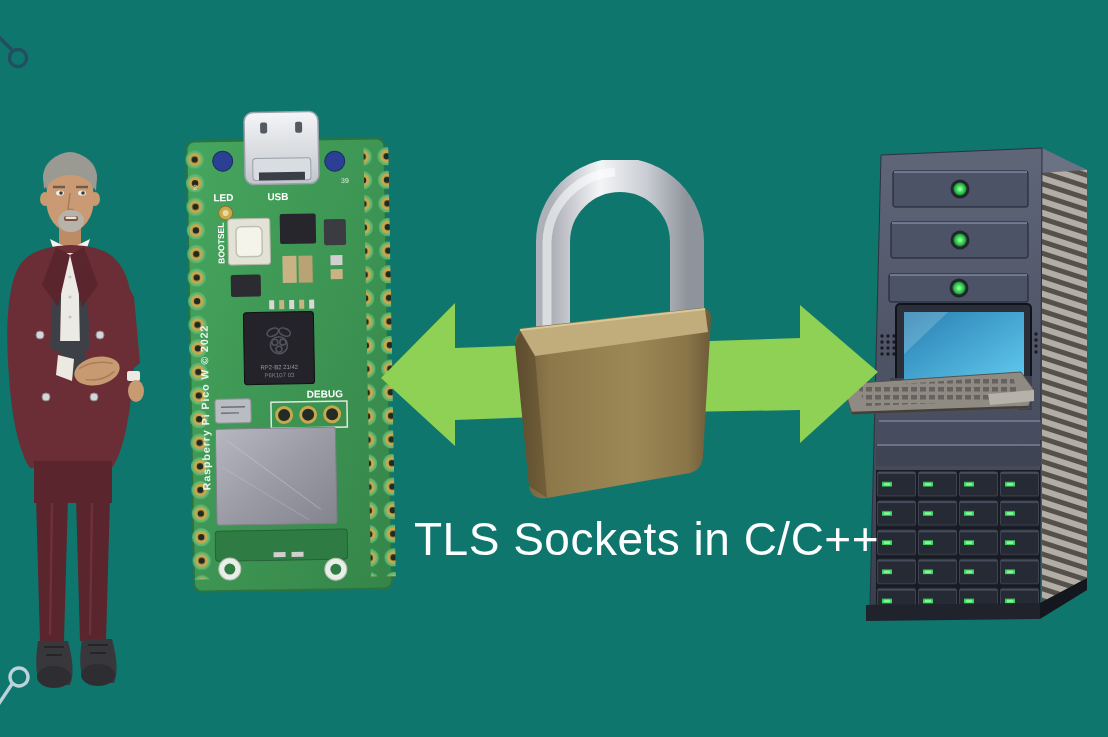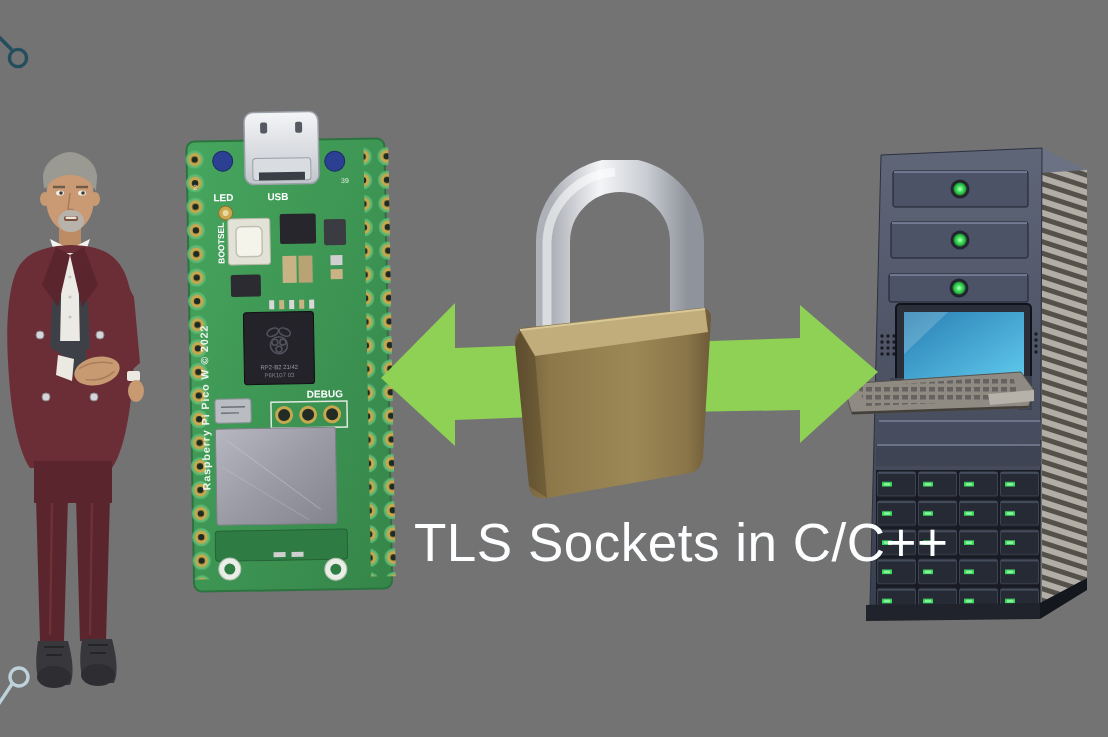--- a/index.html
+++ b/index.html
@@ -1,23 +1,23 @@
 <!DOCTYPE html>
 <html><head>
 <meta charset="utf-8">
 <style>
   html,body{margin:0;padding:0;background:#1d4050;}
   #stage{
     position:relative;width:1108px;height:737px;overflow:hidden;
-    background:#737373;font-family:"Liberation Sans","DejaVu Sans",sans-serif;
+    background:#0f766e;font-family:"Liberation Sans","DejaVu Sans",sans-serif;
   }
   .abs{position:absolute;}
   #title{
     position:absolute;left:414px;top:512px;width:420px;text-align:center;
-    color:#fcfeff;font-size:53px;font-weight:400;letter-spacing:.5px;white-space:nowrap;
+    color:#fcfeff;font-size:46px;font-weight:400;letter-spacing:.5px;white-space:nowrap;
   }
   #pico-wrap{position:absolute;left:186px;top:106px;width:206px;height:488px;transform:rotate(-1deg);}
   svg{display:block;}
   text{font-family:"Liberation Sans","DejaVu Sans",sans-serif;}
 </style>
 </head>
 <body>
 
 <div id="stage">
 

